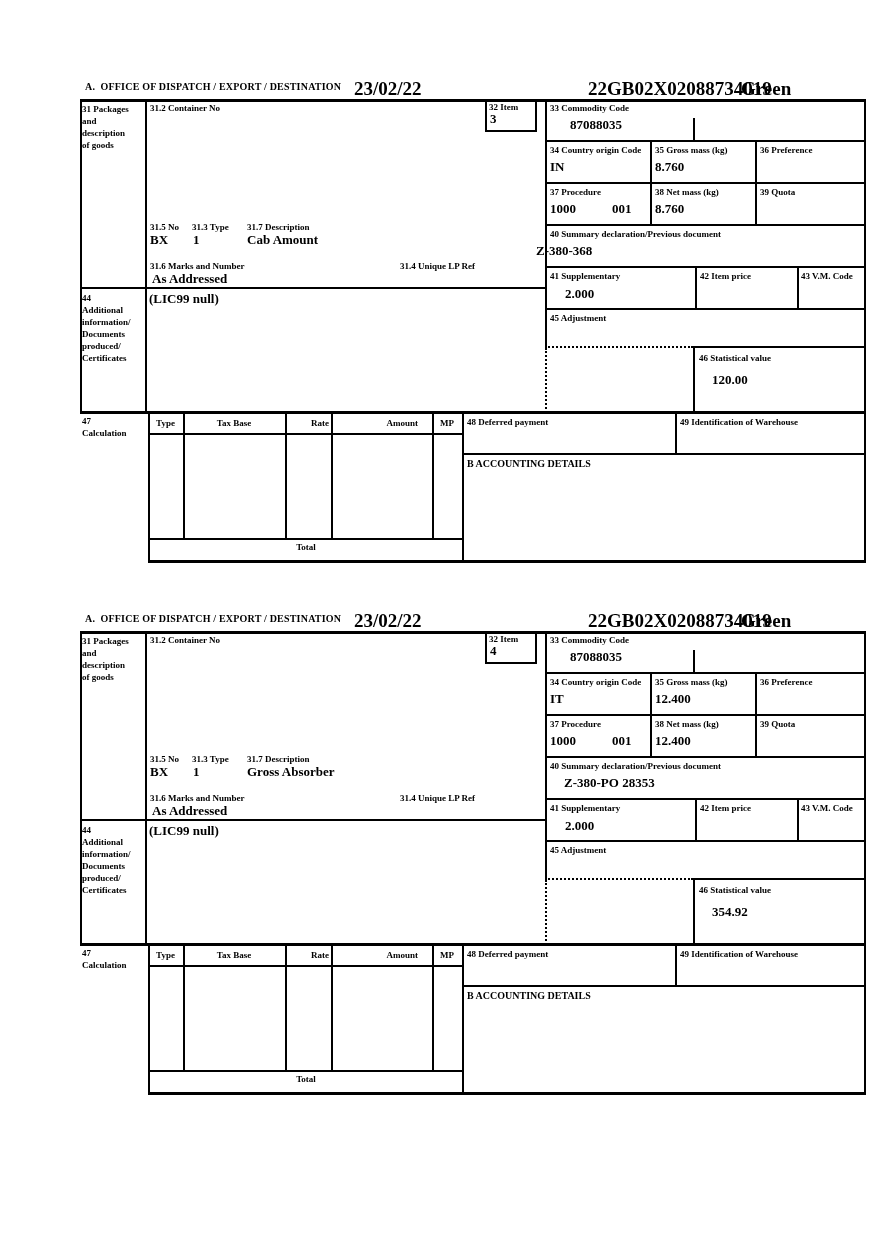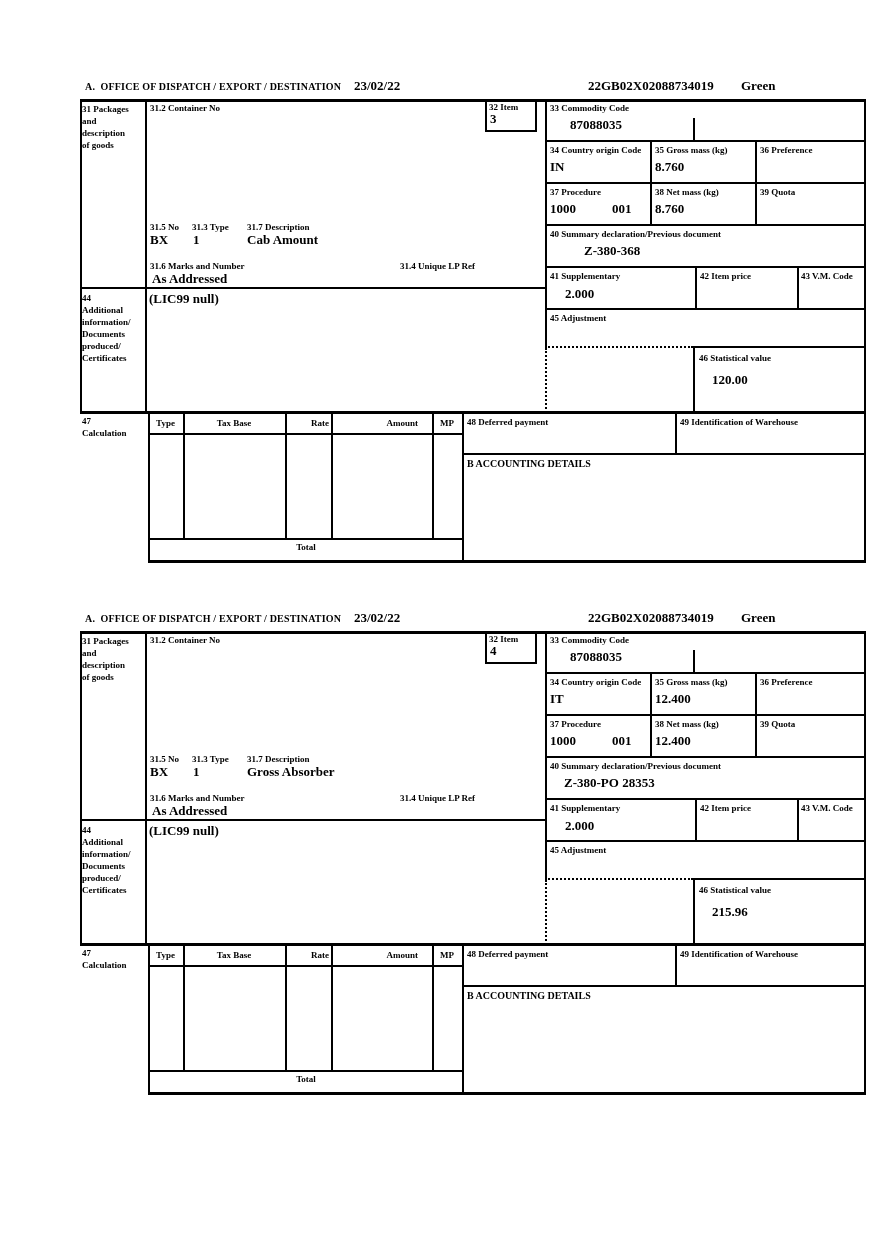--- a/index.html
+++ b/index.html
@@ -3,21 +3,21 @@
 <meta charset="utf-8">
 <style>
   html,body{margin:0;padding:0}
   body{width:882px;height:1250px;background:#ffffff;position:relative;
        font-family:"Liberation Serif",serif;color:#000}
   .form{position:absolute;left:0;width:882px;height:500px}
   .t{position:absolute;color:#000;font-weight:bold}
   .lbl{font-size:9px;line-height:12px;white-space:pre-line}
   .val{font-size:13px;white-space:pre}
   .hdr{font-size:10px;letter-spacing:.2px;white-space:pre}
-  .big{font-size:13px;white-space:pre}
+  .big{font-size:19px;white-space:pre}
   .acct{font-size:10px}
   .ctr{text-align:center}
   .rgt{text-align:right}
   .ln{position:absolute;background:#000}
   .dh{position:absolute;height:0;border-top:2px dotted #000}
   .dv{position:absolute;width:0;border-left:2px dotted #000}
 </style>
 </head>
 <body>
 
@@ -77,21 +77,21 @@
   <div class="t lbl" style="left:655px;top:69px">35 Gross mass (kg)</div>
   <div class="t val" style="left:655px;top:84px">8.760</div>
   <div class="t lbl" style="left:760px;top:69px">36 Preference</div>
   <div class="t lbl" style="left:550px;top:111px">37 Procedure</div>
   <div class="t val" style="left:550px;top:126px">1000</div>
   <div class="t val" style="left:612px;top:126px">001</div>
   <div class="t lbl" style="left:655px;top:111px">38 Net mass (kg)</div>
   <div class="t val" style="left:655px;top:126px">8.760</div>
   <div class="t lbl" style="left:760px;top:111px">39 Quota</div>
   <div class="t lbl" style="left:550px;top:153px">40 Summary declaration/Previous document</div>
-  <div class="t val" style="left:584px;top:168px">Z-380-368</div>
+  <div class="t val" style="left:536px;top:168px">Z-380-368</div>
   <div class="t lbl" style="left:150px;top:146px">31.5 No</div>
   <div class="t lbl" style="left:192px;top:146px">31.3 Type</div>
   <div class="t lbl" style="left:247px;top:146px">31.7 Description</div>
   <div class="t val" style="left:150px;top:157px">BX</div>
   <div class="t val" style="left:193px;top:157px">1</div>
   <div class="t val" style="left:247px;top:157px">Cab Amount</div>
   <div class="t lbl" style="left:150px;top:185px">31.6 Marks and Number</div>
   <div class="t lbl" style="left:400px;top:185px">31.4 Unique LP Ref</div>
   <div class="t val" style="left:152px;top:196px">As Addressed</div>
   <div class="t lbl" style="left:82px;top:217px">44
@@ -200,21 +200,21 @@
 Documents
 produced/
 Certificates</div>
   <div class="t val" style="left:149px;top:216px">(LIC99 null)</div>
   <div class="t lbl" style="left:550px;top:195px">41 Supplementary</div>
   <div class="t val" style="left:565px;top:211px">2.000</div>
   <div class="t lbl" style="left:700px;top:195px">42 Item price</div>
   <div class="t lbl" style="left:801px;top:195px">43 V.M. Code</div>
   <div class="t lbl" style="left:550px;top:237px">45 Adjustment</div>
   <div class="t lbl" style="left:699px;top:277px">46 Statistical value</div>
-  <div class="t val" style="left:712px;top:297px">215.96</div>
+  <div class="t val" style="left:712px;top:297px">354.92</div>
   <div class="t lbl" style="left:82px;top:340px">47
 Calculation</div>
   <div class="t lbl ctr" style="left:148px;top:342px;width:35px">Type</div>
   <div class="t lbl ctr" style="left:183px;top:342px;width:102px">Tax Base</div>
   <div class="t lbl rgt" style="left:285px;top:342px;width:44px">Rate</div>
   <div class="t lbl rgt" style="left:331px;top:342px;width:87px">Amount</div>
   <div class="t lbl ctr" style="left:432px;top:342px;width:30px">MP</div>
   <div class="t lbl" style="left:467px;top:341px">48 Deferred payment</div>
   <div class="t lbl" style="left:680px;top:341px">49 Identification of Warehouse</div>
   <div class="t acct" style="left:467px;top:383px">B ACCOUNTING DETAILS</div>

